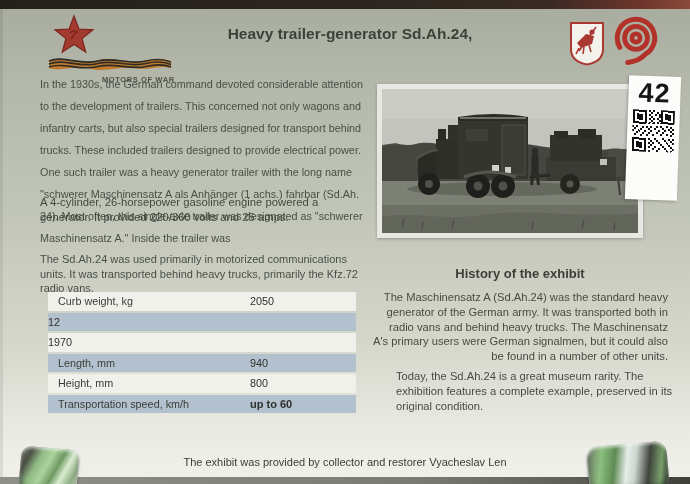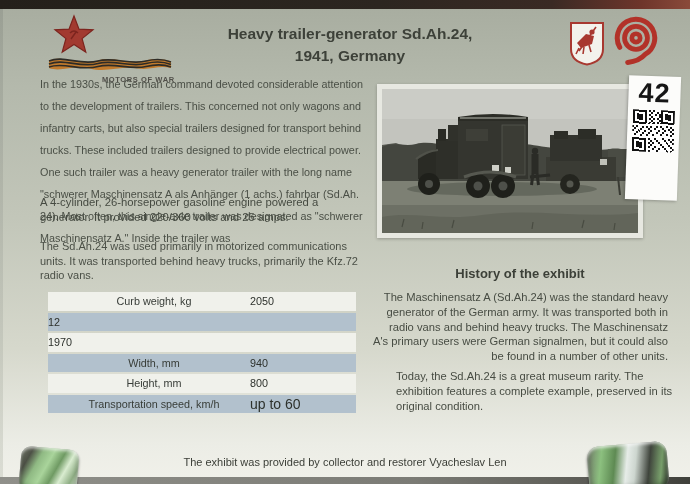--- a/index.html
+++ b/index.html
@@ -17,29 +17,29 @@
   .brand-label{position:absolute;left:52px;top:24px;font-size:7.5px;font-weight:700;letter-spacing:.6px;color:#514f49;margin-top:37px;}
   .brand-ribbon{position:absolute;left:-4px;top:38px;}
   .title-wrap{position:absolute;left:195px;top:23px;width:310px;text-align:center;color:#3d4139;}
   .title-wrap .t1,.title-wrap .t2{display:block;font-size:15.5px;line-height:22px;font-weight:600;}
   .logo-coat{position:absolute;left:567px;top:20px;}
   .logo-spiral{position:absolute;left:612px;top:15px;}
   
   .para{position:absolute;left:40px;width:330px;color:#4a4f46;font-size:10.8px;line-height:22px;}
   .p1{top:73px;}
   .p2{top:195px;font-size:11.3px;line-height:15px;color:#454a41;}
-  .p3{top:239px;font-size:11px;line-height:14.5px;}
+  .p3{top:252px;font-size:11px;line-height:14.5px;}
   
   .spec{position:absolute;left:48px;top:292px;width:308px;}
-  .sr{display:flex;align-items:center;height:18.5px;margin-bottom:2px;font-size:10.8px;color:#383d38;text-align:center;}
+  .sr{display:flex;align-items:center;height:18.5px;margin-bottom:2px;font-size:10.8px;color:#383d38;}
   .sr:nth-child(odd){background:#f0f1eb;}
   .sr:nth-child(even){background:#b2c1cd;}
   .sr .l{flex:0 0 192px;padding-left:10px;}
   .sr .v{font-weight:500;color:#2d312c;}
-  .sr.small-v .v{font-size:14px;font-weight:400;}
+  .sr.small-v .v{font-size:11px;font-weight:700;}
   
   .photo-frame{position:absolute;left:377px;top:84px;width:256px;height:144px;background:#e7e8e1;padding:5px;box-shadow:0 1px 3px rgba(0,0,0,.25);}
   .photo-frame svg{display:block;}
   
   .sticker{position:absolute;left:627px;top:76px;width:52px;height:124px;background:#fcfcfa;transform:rotate(2deg);box-shadow:-1px 1px 3px rgba(0,0,0,.25);z-index:6;}
   .sticker .num{display:block;text-align:center;font-size:27px;font-weight:700;letter-spacing:1px;color:#161616;line-height:1;margin-top:4px;}
   .sticker svg{display:block;margin:3px auto 0;}
   
   .hist-head{position:absolute;left:372px;top:266px;width:296px;text-align:center;font-size:13px;font-weight:600;color:#3c4038;}
   .hp{position:absolute;left:372px;width:296px;color:#474c43;font-size:11.2px;line-height:14.8px;}
@@ -77,21 +77,20 @@
       <path d="M3 8.5 C 18 2.5, 34 14.5, 52 8.5 C 68 3.5, 84 13.5, 100 8.5 C 110 5.5, 120 7.5, 125 9.5 L125 16 C 112 13, 104 18.5, 92 16.5 C 76 13.5, 60 21, 44 16.5 C 30 12.5, 14 20.5, 3 16 Z" fill="#c07a2c"></path>
       <path d="M3 9 C 18 3, 34 14, 52 9 C 68 4.5, 84 13.5, 100 9 C 112 6, 120 8, 125 10" stroke="#2e2c27" stroke-width="1.7" fill="none"></path>
       <path d="M3 12 C 18 6, 34 16.5, 52 11.5 C 68 7, 84 16, 100 11.5 C 112 8.5, 120 10.5, 125 12.5" stroke="#2e2c27" stroke-width="1.7" fill="none"></path>
       <path d="M3 15 C 18 9.5, 34 19.5, 52 14.5 C 68 10, 84 18.5, 100 14.5 C 112 11.5, 120 13, 125 15" stroke="#2e2c27" stroke-width="1.7" fill="none"></path>
     </svg>
   </span>
 </div>
 
 <div class="title-wrap">
   <span class="t1">Heavy trailer-generator Sd.Ah.24,</span>
-  <span class="t2">1941, Germany</span>
 </div>
 
 <span class="logo-coat">
   <svg width="40" height="46" viewBox="0 0 40 46">
     <path d="M4 3 H36 V29 C36 39 28 43 20 44.5 C12 43 4 39 4 29 Z" fill="#f3f2ec" stroke="#a83830" stroke-width="2"></path>
     <circle cx="25" cy="12" r="2.6" fill="#a83830"></circle>
     <path d="M19 14 L27 16 L25 24 L14 28 L10 23 Z" fill="#a83830"></path>
     <path d="M29 7 L12 31 M12 28 l-3 6 M17 27 l-1 7 M22 25 l2 7" stroke="#a83830" stroke-width="1.6" fill="none"></path>
   </svg>
 </span>
@@ -112,21 +111,21 @@
     <span class="l">Curb weight, kg</span>
     <span class="v">2050</span>
   </div>
   <div class="sr">
     <span class="v">12</span>
   </div>
   <div class="sr">
     <span class="v">1970</span>
   </div>
   <div class="sr">
-    <span class="l">Width, mm</span>
+    <span class="l">Length, mm</span>
     <span class="v">940</span>
   </div>
   <div class="sr">
     <span class="l">Height, mm</span>
     <span class="v">800</span>
   </div>
   <div class="sr small-v">
     <span class="l">Transportation speed, km/h</span>
     <span class="v">up to 60</span>
   </div>

